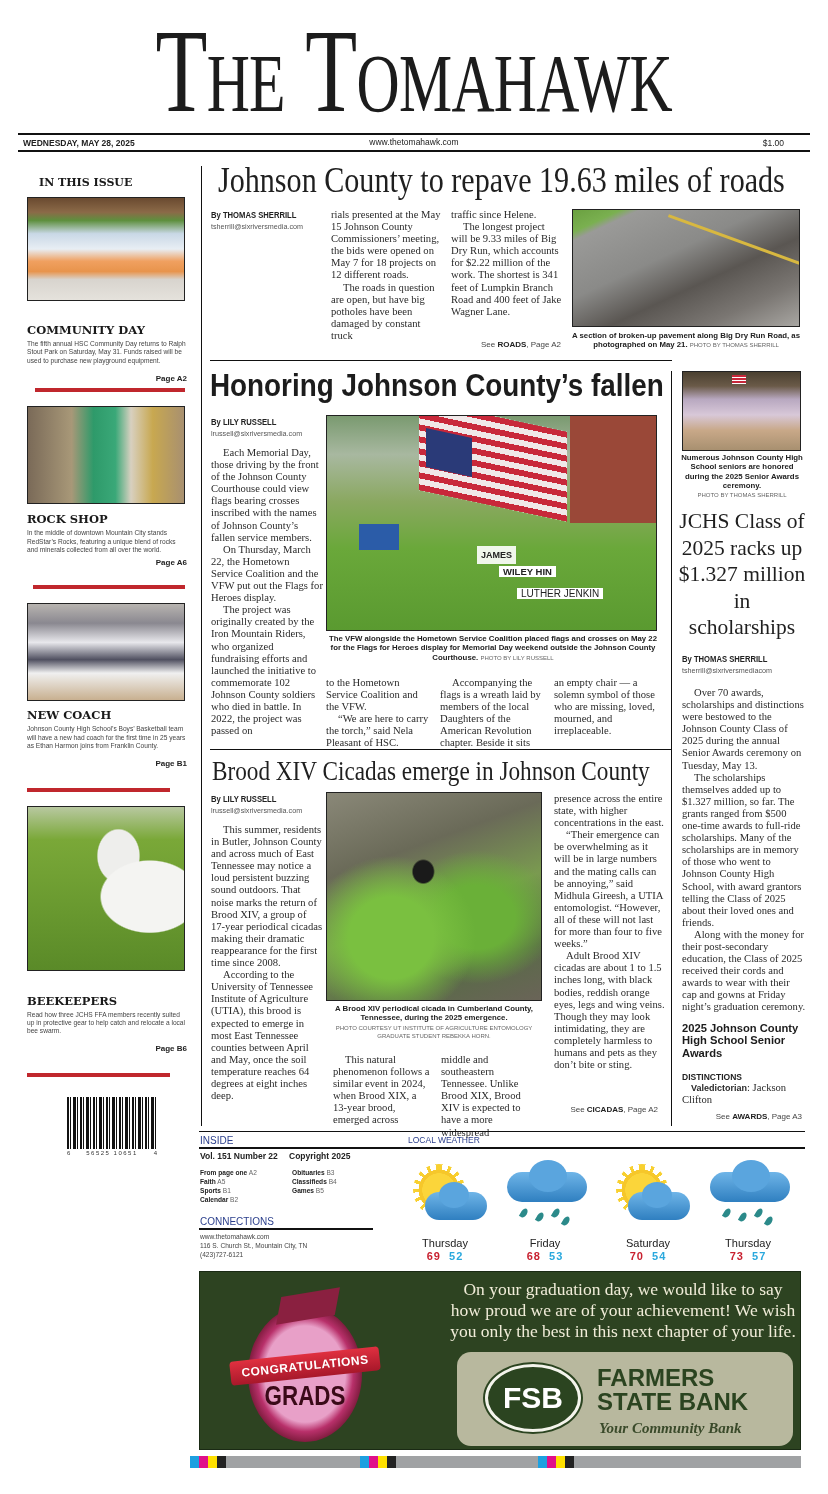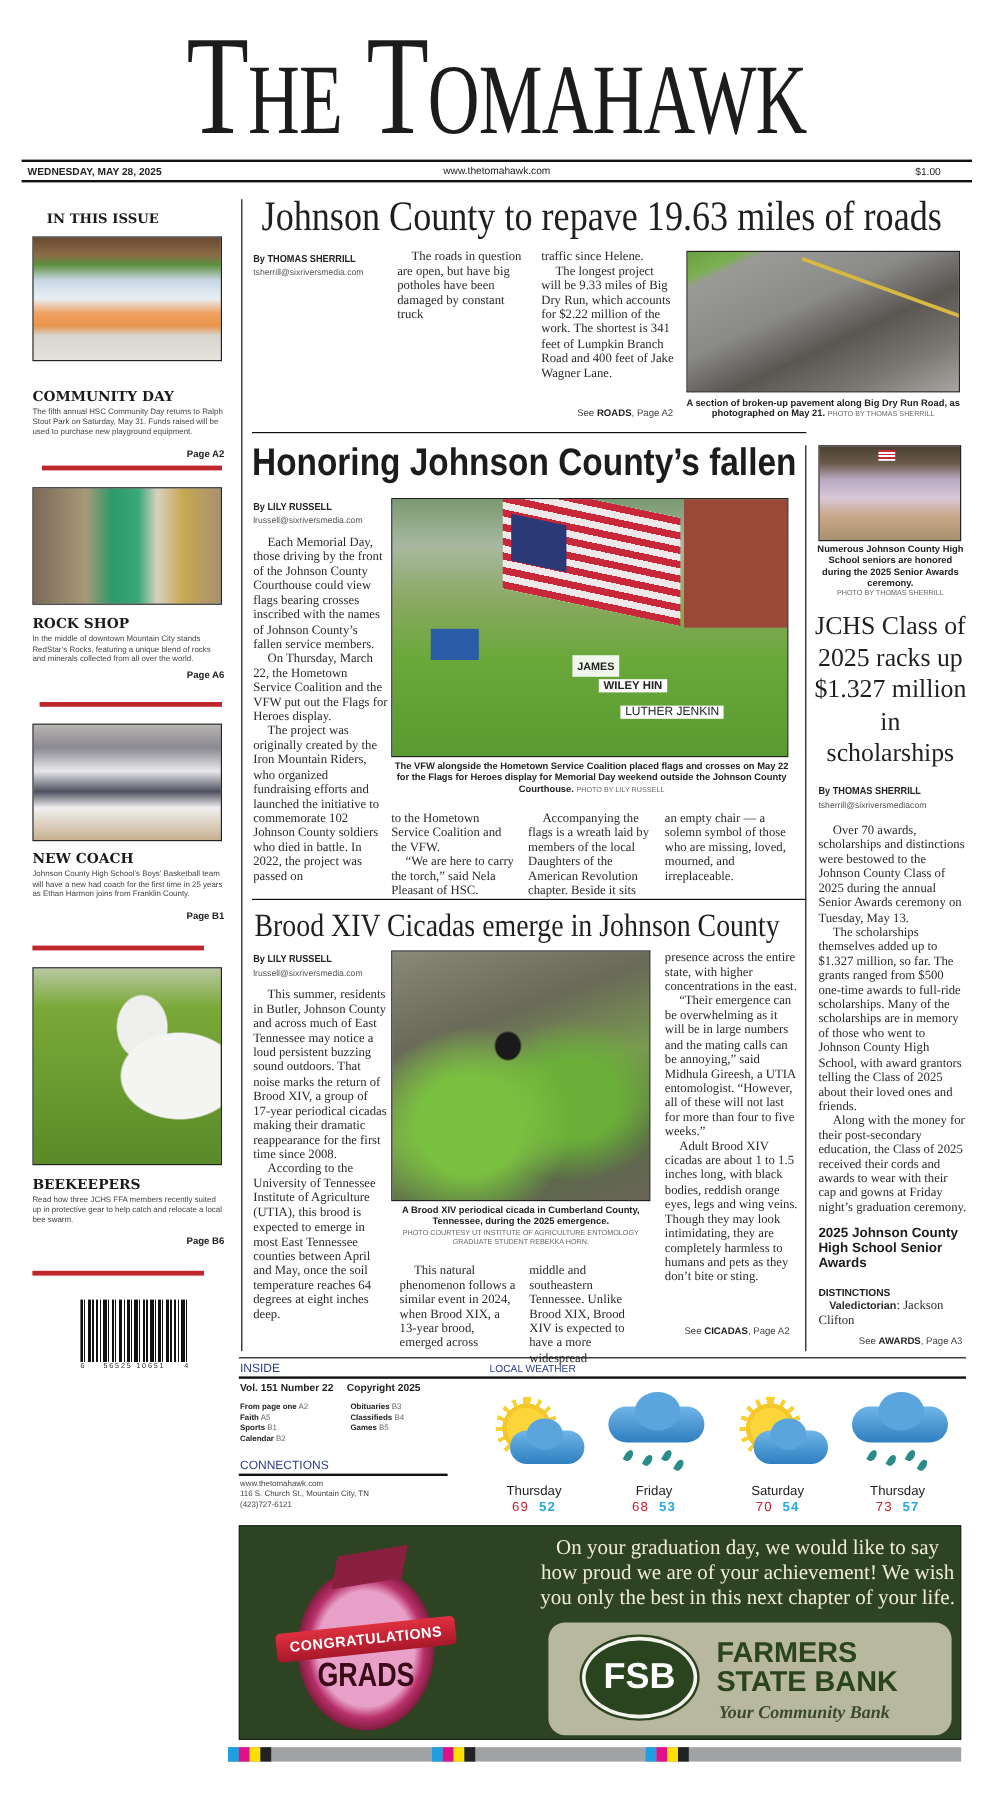--- a/index.html
+++ b/index.html
@@ -18,21 +18,21 @@
 .cap{font-family:"Liberation Sans",sans-serif;font-size:7.8px;font-weight:bold;line-height:9.4px;text-align:center;color:#222}
 .credit{font-weight:normal;font-size:6px;color:#666}
 .photo{border:1px solid #222;overflow:hidden}
 .see{font-family:"Liberation Sans",sans-serif;font-size:8px;color:#444;text-align:right}
 .see b{color:#222}
 .side-title{font-family:"DejaVu Serif",serif;font-weight:bold;font-size:11.5px;color:#1a1a1a}
 .side-text{font-family:"Liberation Sans",sans-serif;font-size:6.6px;line-height:8.4px;color:#444}
 .side-page{font-family:"Liberation Sans",sans-serif;font-size:8px;font-weight:bold;text-align:right;color:#222}
 .redbar{background:#c0272d;height:4px}
 .wx-day{font-family:"Liberation Sans",sans-serif;font-size:11px;color:#222;text-align:center}
-.hi{color:#c8202f;font-weight:normal}
+.hi{color:#c8202f;font-weight:bold}
 .lo{color:#29a8dd;font-weight:bold}
 .wx-temps{font-family:"Liberation Sans",sans-serif;font-size:11px;text-align:center;letter-spacing:1px}
 .blue-h{font-family:"Liberation Sans",sans-serif;font-weight:normal;color:#2b3f8c}
 </style>
 </head>
 <body>
 
 <div class="abs" style="left:0;top:18px;width:828px;text-align:center;font-family:'Liberation Serif',serif;color:#1c1c1c;line-height:108px;">
   <span style="display:inline-block;transform:scaleX(0.72);transform-origin:center;font-size:118px;letter-spacing:-1px;">
     <span style="font-variant:small-caps;">The</span>&nbsp;<span style="font-variant:small-caps;">Tomahawk</span>
@@ -61,21 +61,21 @@
   <div class="side-page" style="margin-top:4px">Page A6</div>
   <div class="redbar" style="margin:18px 2px 0 6px"></div>
 
   <div class="photo" style="margin-top:14px;width:158px;height:98px;background:linear-gradient(180deg,#b8b4b0 0%,#8a8890 20%,#e8e8ec 40%,#505060 58%,#f0f0f0 72%,#c8b090 100%)"></div>
   <div class="side-title" style="margin-top:7px">NEW COACH</div>
   <div class="side-text" style="margin-top:3px">Johnson County High School’s Boys’ Basketball team will have a new had coach for the first time in 25 years as Ethan Harmon joins from Franklin County.</div>
   <div class="side-page" style="margin-top:8px">Page B1</div>
   <div class="redbar" style="margin:20px 0 0 0;width:143px"></div>
 
   <div class="photo" style="margin-top:14px;width:158px;height:165px;background:radial-gradient(ellipse at 78% 55%,#f4f4f2 0 28%,transparent 29%),radial-gradient(ellipse at 58% 30%,#eeeeec 0 16%,transparent 17%),linear-gradient(180deg,#b8c8a0 0%,#7aa838 20%,#6a9a30 60%,#5a8a28 100%)"></div>
-  <div class="side-title" style="margin-top:9px">BEEKEEPERS</div>
+  <div class="side-title" style="margin-top:23px">BEEKEEPERS</div>
   <div class="side-text" style="margin-top:3px">Read how three JCHS FFA members recently suited up in protective gear to help catch and relocate a local bee swarm.</div>
   <div class="side-page" style="margin-top:8px">Page B6</div>
   <div class="redbar" style="margin:20px 0 0 0;width:143px"></div>
 
   <div style="margin:20px 0 0 40px;width:90px;">
     <div style="height:52px;background:repeating-linear-gradient(90deg,#111 0 2px,#fff 2px 3px,#111 3px 4px,#fff 4px 6px,#111 6px 9px,#fff 9px 10px,#111 10px 11px,#fff 11px 13px)"></div>
     <div class="sans" style="display:flex;justify-content:space-between;font-size:6px;color:#333;margin-top:1px">
       <span>6</span>
       <span style="letter-spacing:1.5px">56525 10651</span>
       <span>4</span>
@@ -84,20 +84,21 @@
 </div>
 
 <div class="abs rule" style="left:201px;top:166px;width:1px;height:960px"></div>
 
 <div class="abs hd" style="left:218px;top:160px;font-size:35px;line-height:42px;white-space:nowrap;transform:scaleX(0.86);transform-origin:left">Johnson County to repave 19.63 miles of roads</div>
 <div class="abs" style="left:211px;top:210px;width:112px">
   <div class="by">By THOMAS SHERRILL</div>
   <div class="em">tsherrill@sixriversmedia.com</div>
 </div>
 <div class="abs body" style="left:331px;top:209px;width:112px">
+  <p style="text-indent:0">rials presented at the May 15 Johnson County Commissioners’ meeting, the bids were opened on May 7 for 18 projects on 12 different roads.</p>
   <p>The roads in question are open, but have big potholes have been damaged by constant truck</p>
 </div>
 <div class="abs body" style="left:451px;top:209px;width:112px">
   <p style="text-indent:0">traffic since Helene.</p>
   <p>The longest project will be 9.33 miles of Big Dry Run, which accounts for $2.22 million of the work. The shortest is 341 feet of Lumpkin Branch Road and 400 feet of Jake Wagner Lane.</p>
 </div>
 <div class="abs see" style="left:451px;top:340px;width:110px">
   <span>See</span>&nbsp;<b>ROADS</b><span>, Page A2</span>
 </div>
 <div class="abs photo" style="left:572px;top:209px;width:228px;height:118px;background:linear-gradient(155deg,#6aa040 0%,#7ab050 10%,#9a9a98 14%,#8a8a88 40%,#5a5652 60%,#7a7672 80%,#a8a6a2 100%)">

